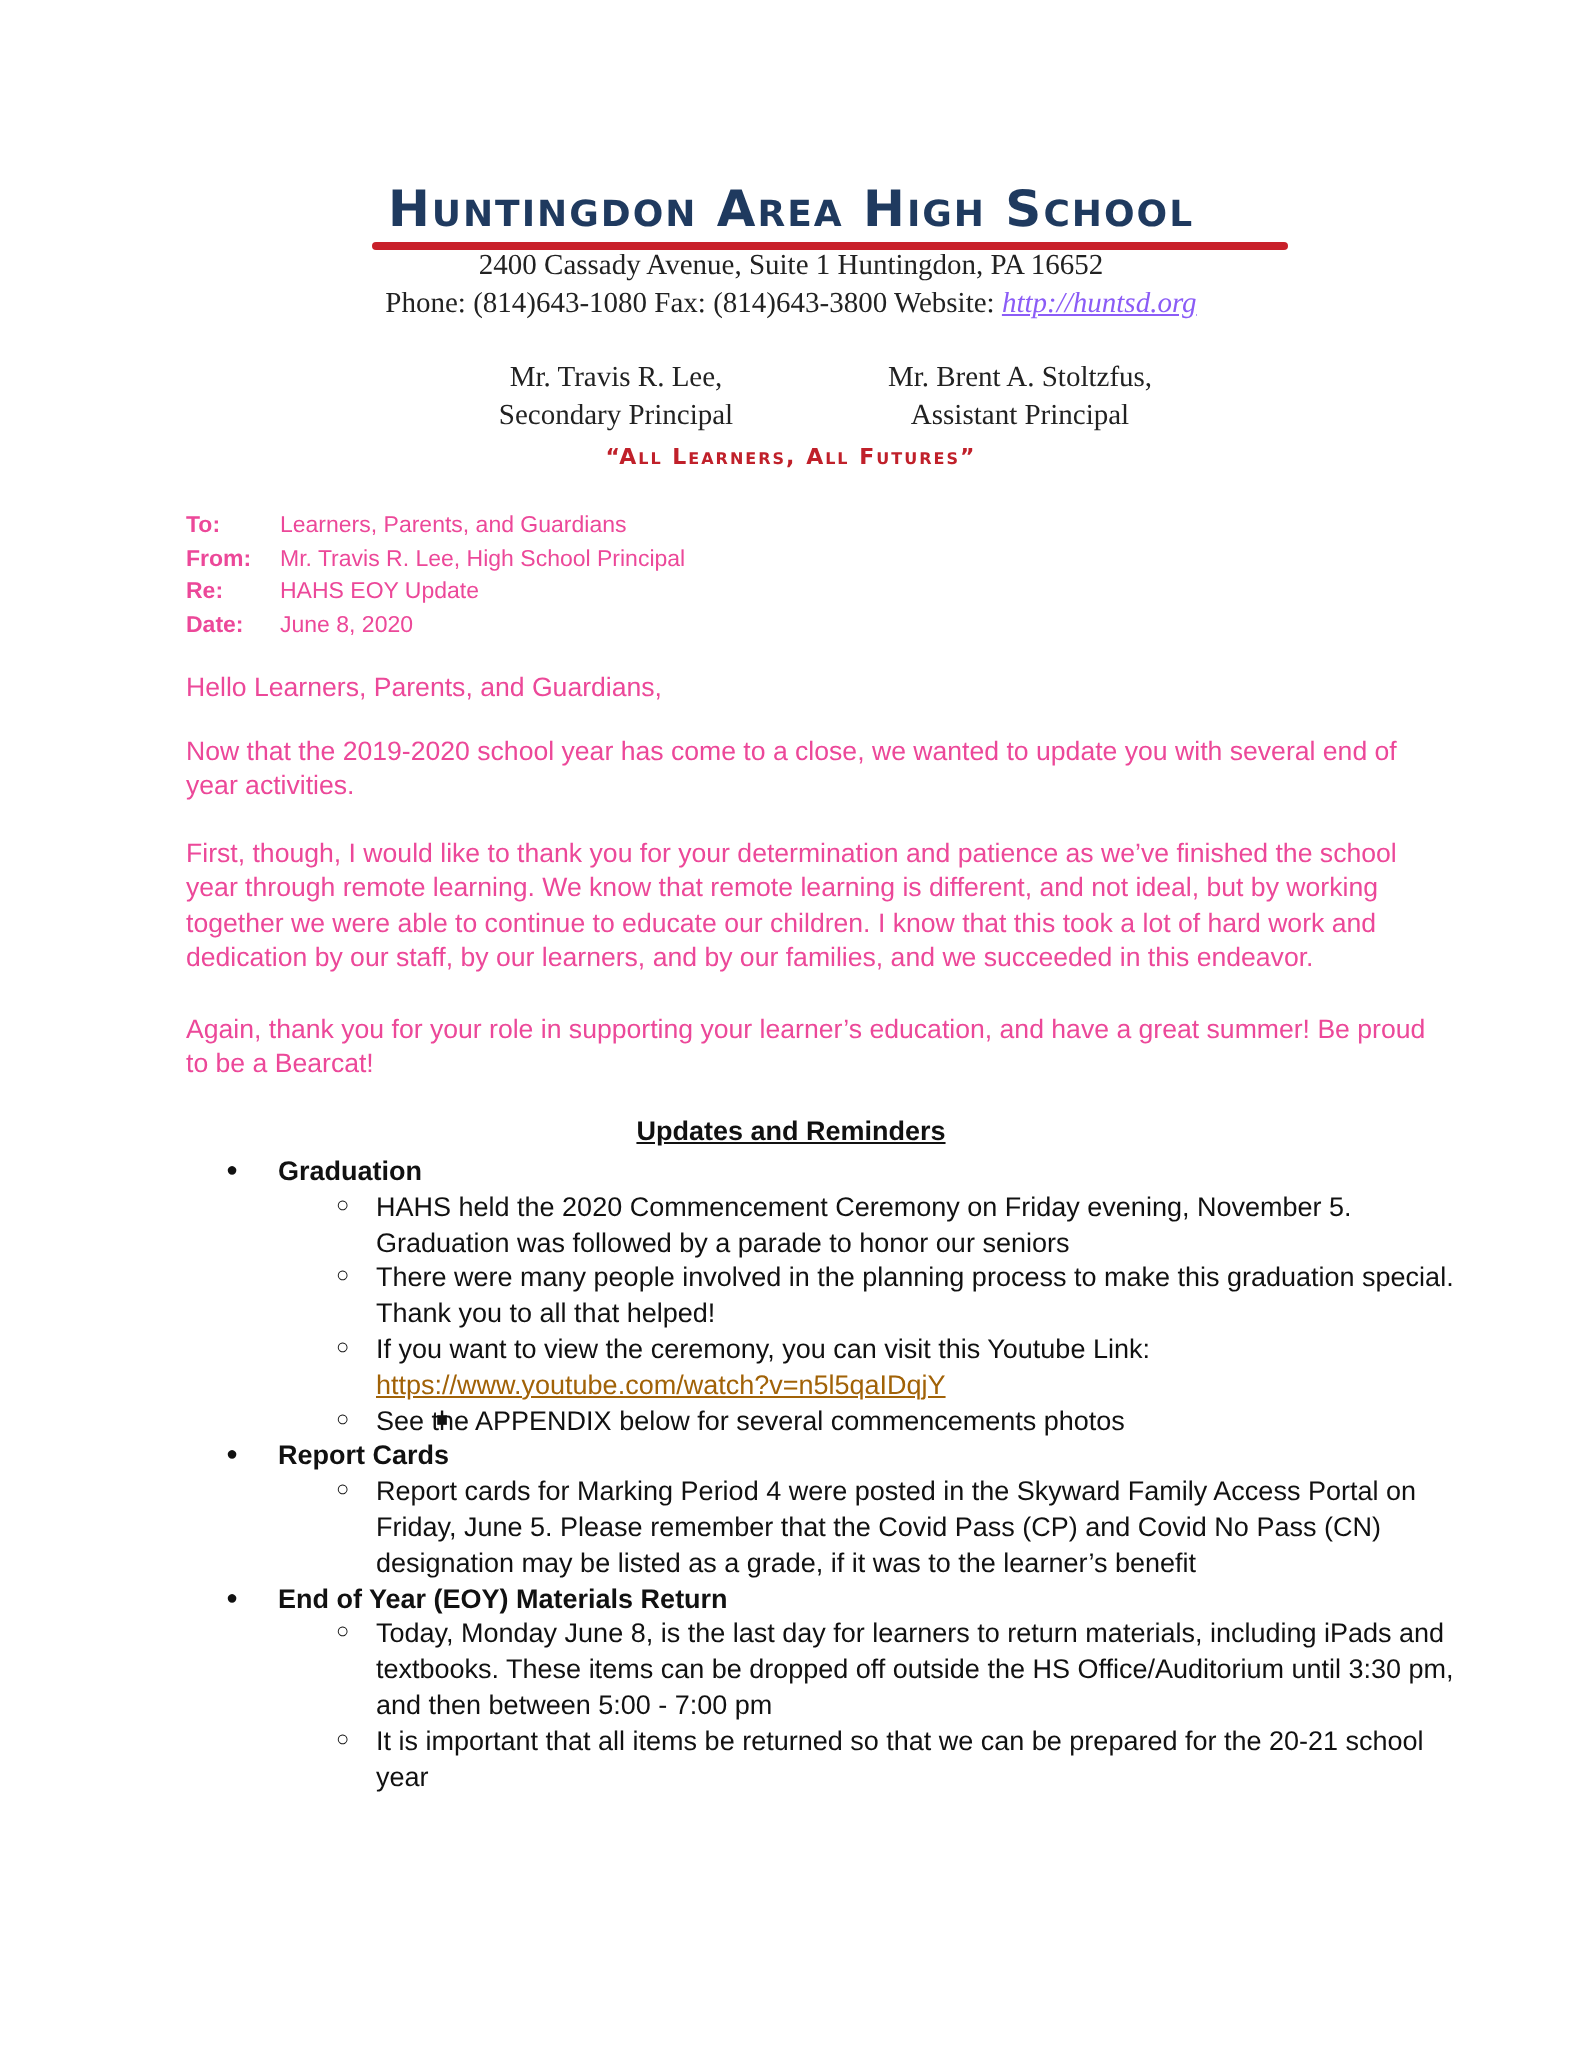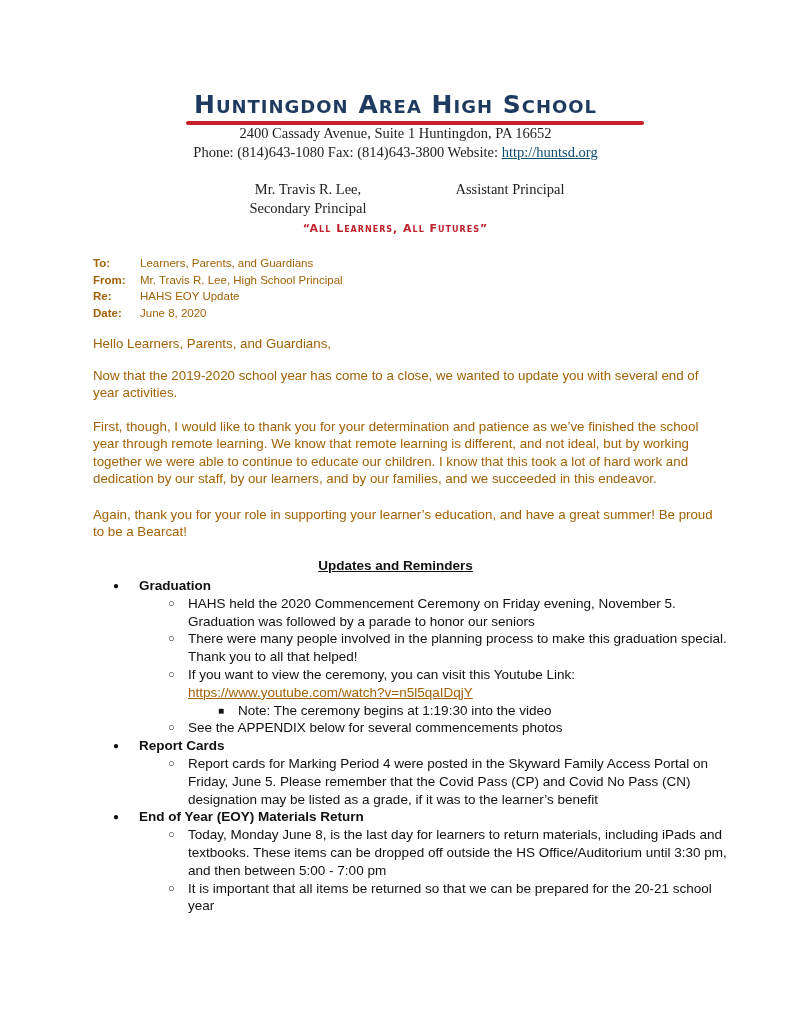--- a/index.html
+++ b/index.html
@@ -11,30 +11,30 @@
       font-family: "DejaVu Sans", sans-serif; font-weight: bold; font-size: 25px;
       color: #1f3a5f; letter-spacing: 1px; font-variant: small-caps; line-height: 26px;
       display: inline-block; position: relative; padding: 0 4px;
     }
     .red-rule {
       position: absolute; left: 186px; top: 121px; width: 458px; height: 4px;
       background: #c8202a; border-radius: 2px;
     }
     .addr { position: absolute; left: 0; top: 124px; width: 791px; text-align: center;
       font-family: "Liberation Serif", serif; font-size: 14.5px; line-height: 19px; color: #222; }
-    .addr a { color: #0c4a6e; text-decoration: underline; }
+    .addr a { color: #8b5cf6; text-decoration: underline; font-style: italic; }
 
     .principals { position: absolute; top: 180px; left: 0; width: 791px; font-family: "Liberation Serif", serif; font-size: 14.5px; line-height: 19px; color: #222; }
     .principal { position: absolute; text-align: center; width: 240px; }
     .principal.left { left: 188px; }
     .principal.right { left: 390px; }
     .motto { position: absolute; top: 222px; left: 0; width: 791px; text-align: center;
       font-family: "DejaVu Sans", sans-serif; font-weight: bold; font-size: 11px; color: #c0202a; letter-spacing: 1px; font-variant: small-caps; }
 
-    .body-text { font-family: "Liberation Sans", sans-serif; font-size: 13.3px; line-height: 17.4px; color: #a16207; }
+    .body-text { font-family: "Liberation Sans", sans-serif; font-size: 13.3px; line-height: 17.4px; color: #ec4899; }
 
     .memo { position: absolute; left: 93px; top: 255px; }
     .memo-row { display: flex; height: 16.5px; font-size: 11.5px; }
     .memo-label { width: 47px; font-weight: bold; }
 
     .para { position: absolute; left: 93px; width: 620px; }
     .greeting { top: 335px; }
     .p1 { top: 367px; }
     .p2 { top: 418px; }
     .p3 { top: 506px; }
@@ -63,20 +63,21 @@
     <div>2400 Cassady Avenue, Suite 1  Huntingdon, PA  16652</div>
     <div><span>Phone: (814)643-1080  Fax: (814)643-3800  Website: </span><a>http://huntsd.org</a></div>
   </div>
 
   <div class="principals">
     <div class="principal left">
       <div>Mr. Travis R. Lee,</div>
       <div>Secondary Principal</div>
     </div>
     <div class="principal right">
+      <div>Mr. Brent A. Stoltzfus,</div>
       <div>Assistant Principal</div>
     </div>
   </div>
   <div class="motto">“All Learners, All Futures”</div>
 
   <div class="memo body-text">
     <div class="memo-row">
         <span class="memo-label">To:</span>
         <span>Learners, Parents, and Guardians</span>
       </div>
@@ -99,21 +100,21 @@
   <div class="para p2 body-text">First, though, I would like to thank you for your determination and patience as we’ve finished the school year through remote learning.  We know that remote learning is different, and not ideal, but by working together we were able to continue to educate our children.  I know that this took a lot of hard work and dedication by our staff, by our learners, and by our families, and we succeeded in this endeavor.</div>
   <div class="para p3 body-text">Again, thank you for your role in supporting your learner’s education, and have a great summer!  Be proud to be a Bearcat!</div>
 
   <div class="section-title">Updates and Reminders</div>
 
   <div class="list">
     <div class="l1">Graduation</div>
     <div class="l2"><span class="mk">○</span><span>HAHS held the 2020 Commencement Ceremony on Friday evening, November 5. Graduation was followed by a parade to honor our seniors</span></div>
     <div class="l2"><span class="mk">○</span><span>There were many people involved in the planning process to make this graduation special.  Thank you to all that helped!</span></div>
     <div class="l2"><span class="mk">○</span><span>If you want to view the ceremony, you can visit this Youtube Link:</span><br><a class="link">https://www.youtube.com/watch?v=n5l5qaIDqjY</a></div>
-    <div class="l3"><span class="mk">■</span><span>Note:  The ceremony begins at 1:19:30 into the video</span></div>
+    <div class="l3"><span class="mk">■</span></div>
     <div class="l2"><span class="mk">○</span><span>See the APPENDIX below for several commencements photos</span></div>
 
     <div class="l1">Report Cards</div>
     <div class="l2"><span class="mk">○</span><span>Report cards for Marking Period 4 were posted in the Skyward Family Access Portal on Friday, June 5.  Please remember that the Covid Pass (CP) and Covid No Pass (CN) designation may be listed as a grade, if it was to the learner’s benefit</span></div>
 
     <div class="l1">End of Year (EOY) Materials Return</div>
     <div class="l2"><span class="mk">○</span><span>Today, Monday June 8, is the last day for learners to return materials, including iPads and textbooks.  These items can be dropped off outside the HS Office/Auditorium until 3:30 pm, and then between 5:00 - 7:00 pm</span></div>
     <div class="l2"><span class="mk">○</span><span>It is important that all items be returned so that we can be prepared for the 20-21 school year</span></div>
   </div>
 

